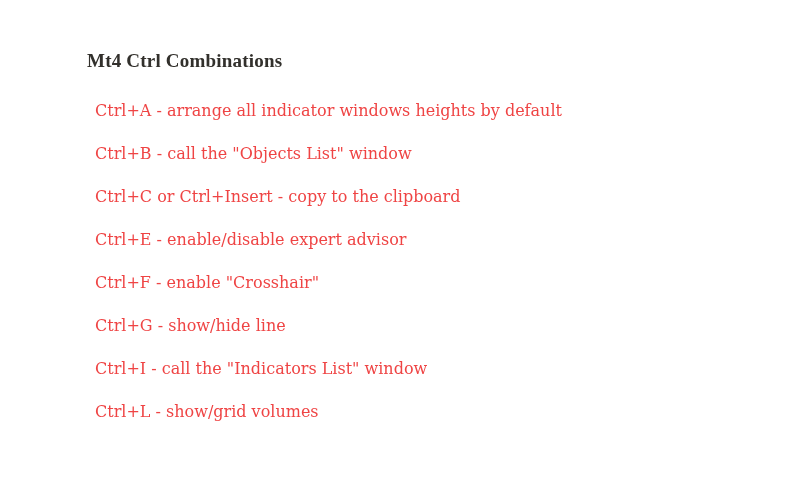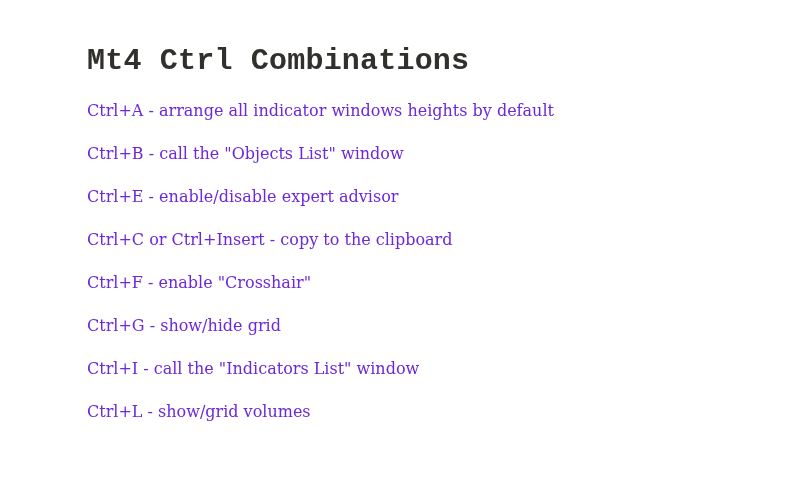--- a/index.html
+++ b/index.html
@@ -18,44 +18,44 @@
 
     
     .article {
       box-sizing: border-box;
       padding: 46px 60px 0 87px;
     }
 
     
     .article h1 {
       margin: 0 0 24px 0;
-      font-size: 30px;
+      font-size: 19px;
       line-height: 30px;
       font-weight: bold;
       color: #32302c;
       letter-spacing: 0.2px;
-      font-family: Liberation Mono, monospace;
+      font-family: Liberation Serif, serif;
     }
 
     
     .article p.shortcut {
-      margin: 0 0 22px 0;
+      margin: 0 0 22px 8px;
       font-size: 16px;
       line-height: 21px;
       font-weight: normal;
-      color: #6d28d9;
+      color: #ef4444;
     }
   </style>
 </head>
 <body>
 
 <div class="article">
   <h1>Mt4 Ctrl Combinations</h1>
 
   <p class="shortcut">Ctrl+A - arrange all indicator windows heights by default</p>
   <p class="shortcut">Ctrl+B - call the "Objects List" window</p>
+  <p class="shortcut">Ctrl+C or Ctrl+Insert - copy to the clipboard</p>
   <p class="shortcut">Ctrl+E - enable/disable expert advisor</p>
-  <p class="shortcut">Ctrl+C or Ctrl+Insert - copy to the clipboard</p>
   <p class="shortcut">Ctrl+F - enable "Crosshair"</p>
-  <p class="shortcut">Ctrl+G - show/hide grid</p>
+  <p class="shortcut">Ctrl+G - show/hide line</p>
   <p class="shortcut">Ctrl+I - call the "Indicators List" window</p>
   <p class="shortcut">Ctrl+L - show/grid volumes</p>
 </div>
 
 </body></html>

